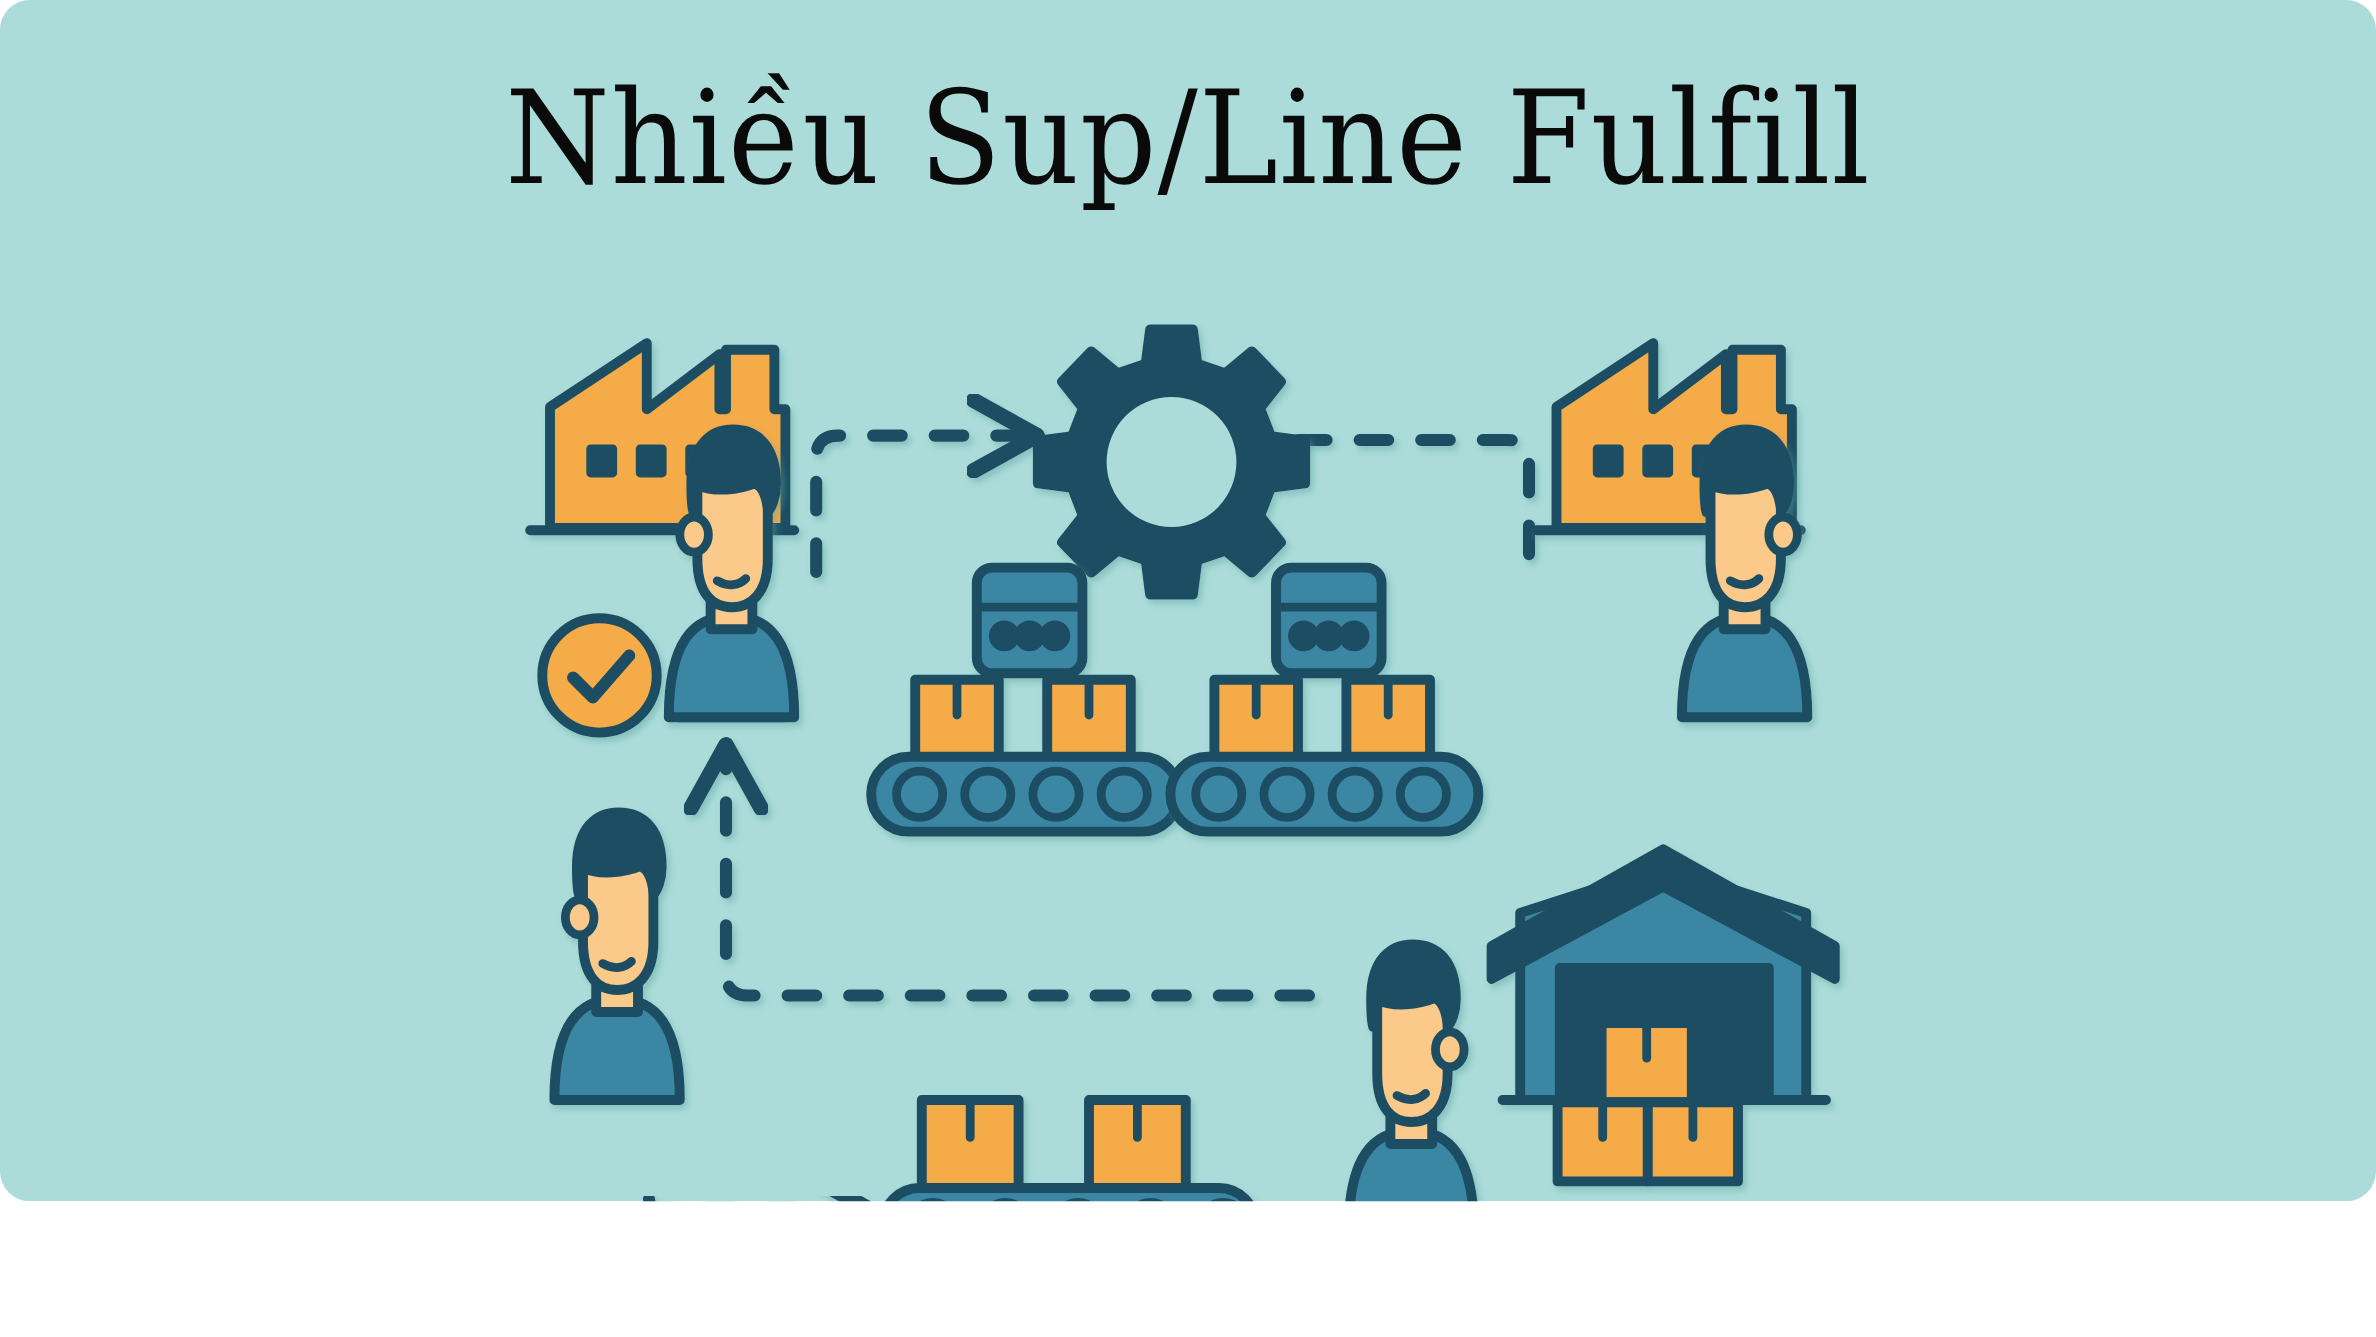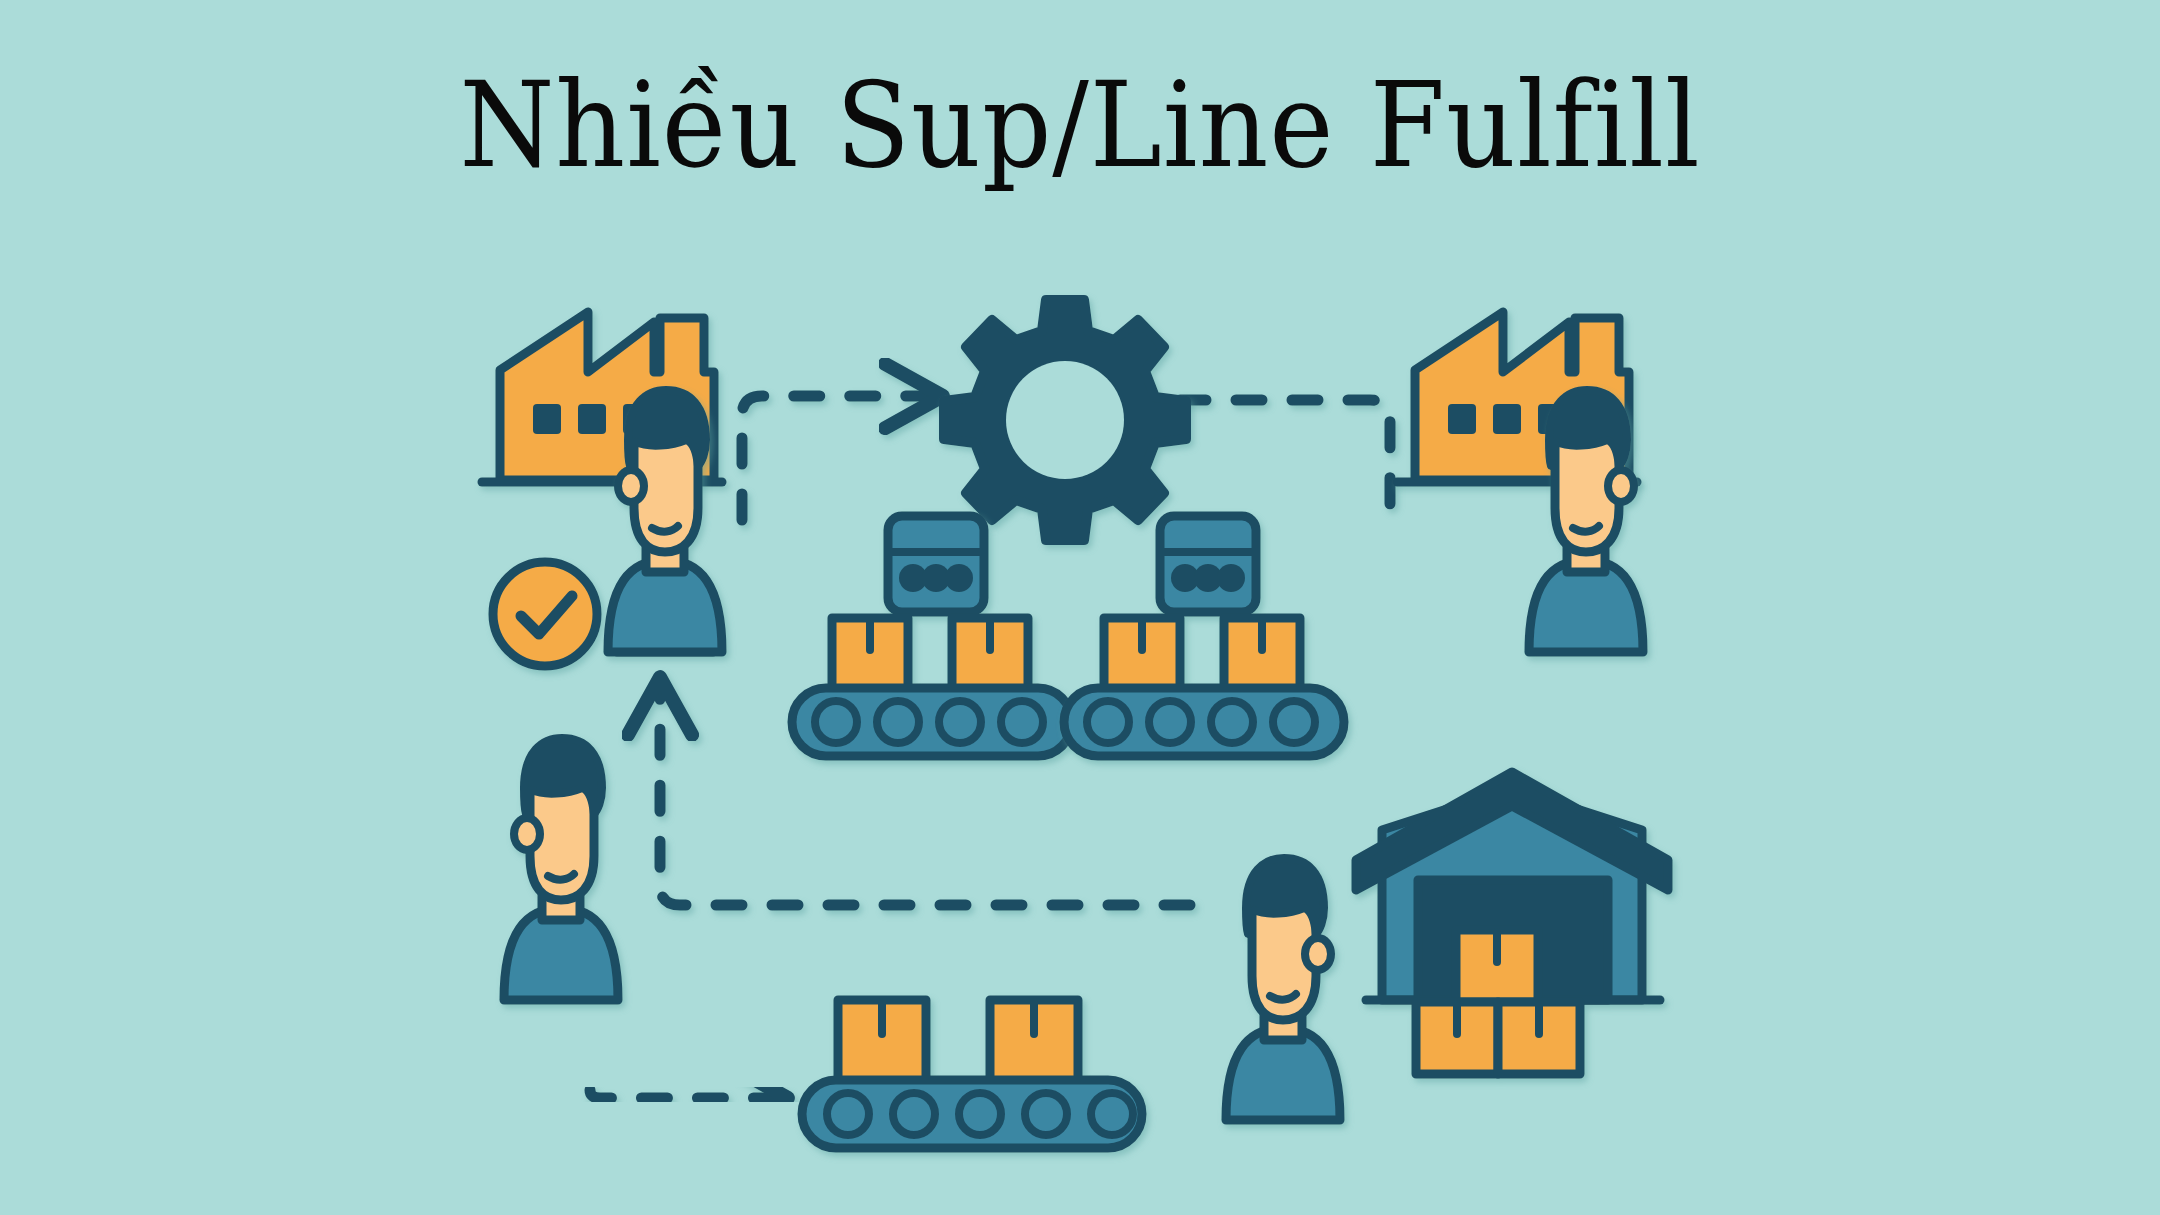--- a/index.html
+++ b/index.html
@@ -3,23 +3,24 @@
 <meta charset="utf-8">
 <style>
   html, body {
     margin: 0;
     padding: 0;
     background: #ffffff;
   }
   #stage {
     position: relative;
     width: 2160px;
-    height: 1215px;
+    height: 1092px;
     overflow: hidden;
     font-family: "Liberation Sans", sans-serif;
+    border-radius: 27px;
   }
   #bg {
     position: absolute;
     inset: 0;
     background: #abdcd9;
   }
   #title {
     position: absolute;
     left: 0;
     top: 66px;

